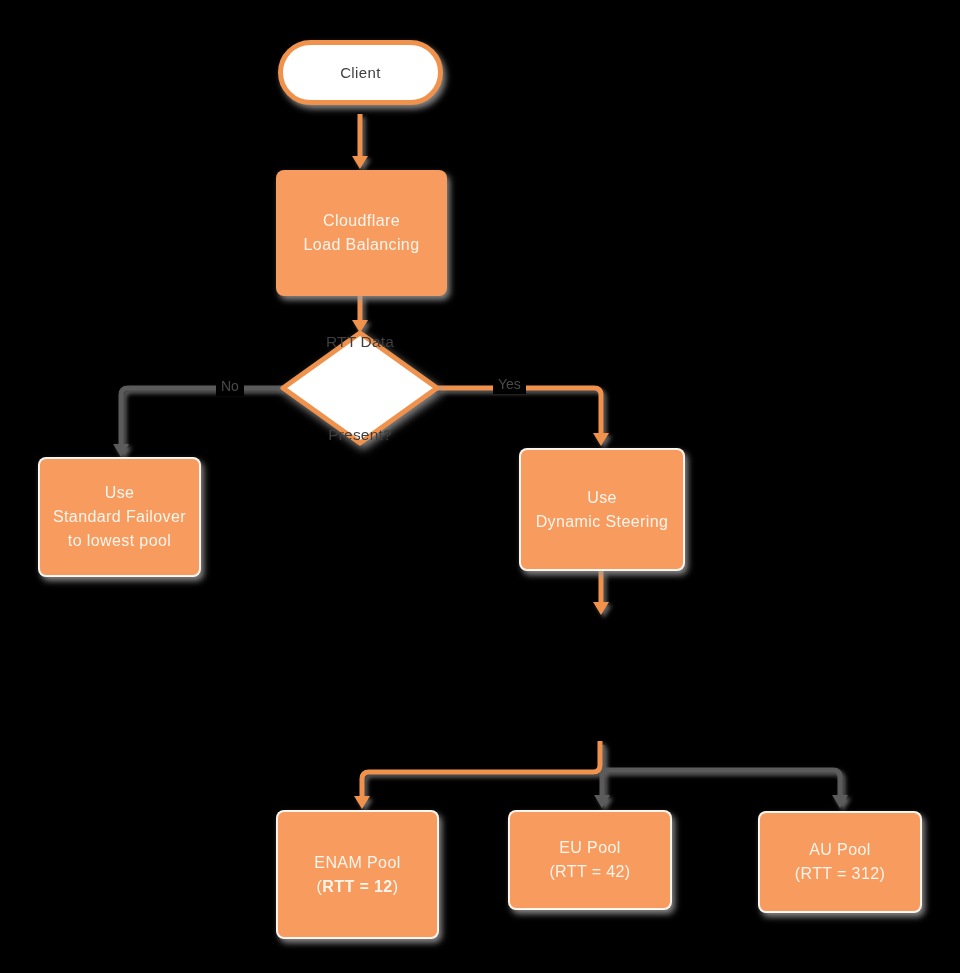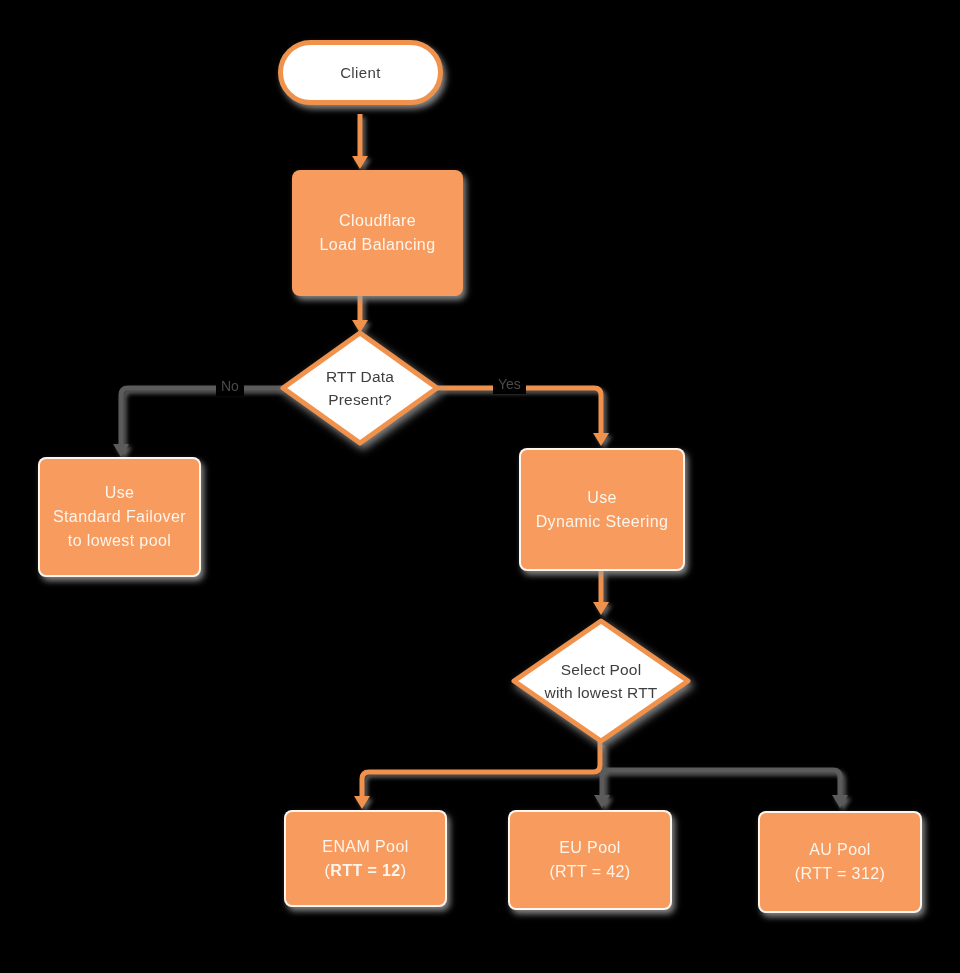--- a/index.html
+++ b/index.html
@@ -40,21 +40,21 @@
     background:var(--fill-orange);
     border-radius:8px;
     box-shadow:3px 4px 6px var(--shadow);
     color:var(--text-light);font-size:16px;line-height:24px;letter-spacing:.4px;
   }
   .rect.lightedge{border:2px solid rgba(255,255,255,0.9);}
   .diamond{position:absolute;}
   .diamond svg{display:block;filter:drop-shadow(3px 4px 4px var(--shadow));}
   .diamond .dtext{
     position:absolute;left:0;top:0;width:100%;height:100%;
-    display:flex;flex-direction:column;align-items:center;justify-content:center;
+    display:flex;flex-direction:column;align-items:center;justify-content:space-between;
     color:var(--text-dark);font-size:15.5px;line-height:23px;text-align:center;letter-spacing:.2px;
   }
   .dpoly{fill:var(--node-white);stroke:var(--stroke-orange);stroke-width:5;stroke-linejoin:round;}
   .edge-label{
     position:absolute;background:var(--bg);color:#4A4A4A;
     font-size:14px;padding:2px 5px;line-height:16px;
   }
   .b{font-weight:bold;}
 </style>
 </head>
@@ -85,21 +85,21 @@
     </g>
   </svg>
 
   <span class="edge-label" style="left:216px;top:376px;">No</span>
   <span class="edge-label" style="left:493px;top:374px;">Yes</span>
 
   <div class="node pill" style="left:278px;top:40px;width:165px;height:65px;">
     <div>Client</div>
   </div>
 
-  <div class="node rect" style="left:276px;top:170px;width:171px;height:126px;margin-left:16px;">
+  <div class="node rect" style="left:276px;top:170px;width:171px;height:126px;">
     <div>Cloudflare</div>
     <div>Load Balancing</div>
   </div>
 
   <div class="diamond" style="left:280px;top:330px;width:160px;height:116px;">
     <svg width="160" height="116" viewBox="0 0 160 116">
       <polygon class="dpoly" points="80,3 157,58 80,113 3,58"></polygon>
     </svg>
     <div class="dtext">
       <div>RTT Data</div>
@@ -111,31 +111,22 @@
     <div>Use</div>
     <div>Standard Failover</div>
     <div>to lowest pool</div>
   </div>
 
   <div class="node rect lightedge" style="left:519px;top:448px;width:166px;height:123px;">
     <div>Use</div>
     <div>Dynamic Steering</div>
   </div>
 
-  <div class="diamond" style="left:511px;top:618px;width:180px;height:126px;">
-    <svg width="180" height="126" viewBox="0 0 180 126">
-      <polygon class="dpoly" points="90,3 177,63 90,123 3,63"></polygon>
-    </svg>
-    <div class="dtext">
-      <div>Select Pool</div>
-      <div>with lowest RTT</div>
-    </div>
-  </div>
 
-  <div class="node rect lightedge" style="left:284px;top:810px;width:163px;height:97px;">
+  <div class="node rect lightedge" style="left:276px;top:810px;width:163px;height:129px;">
     <div>ENAM Pool</div>
     <div>
       <span>(</span><span class="b">RTT = 12</span><span>)</span>
     </div>
   </div>
 
   <div class="node rect lightedge" style="left:508px;top:810px;width:164px;height:100px;">
     <div>EU Pool</div>
     <div>(RTT = 42)</div>
   </div>

